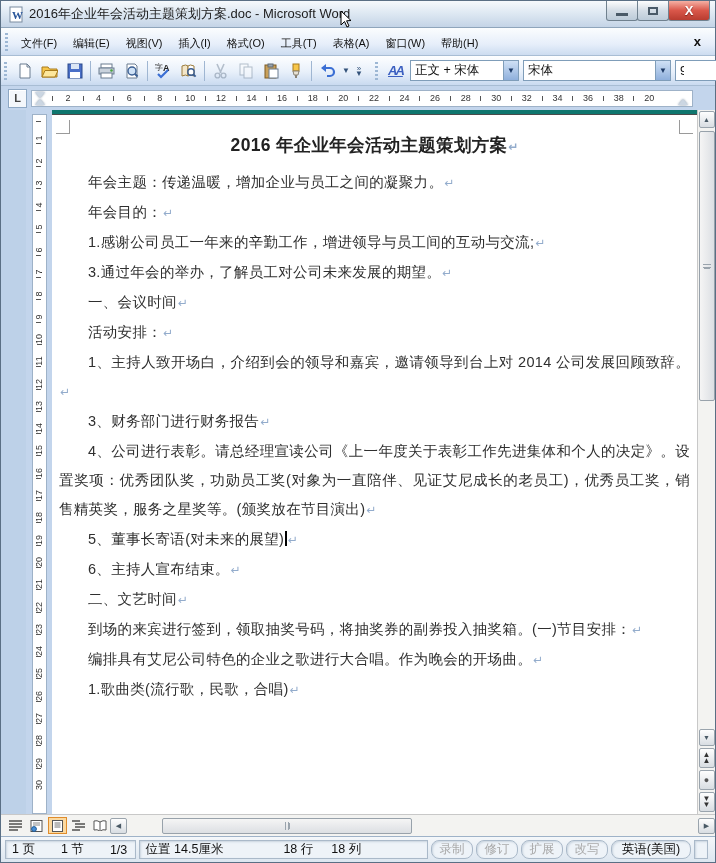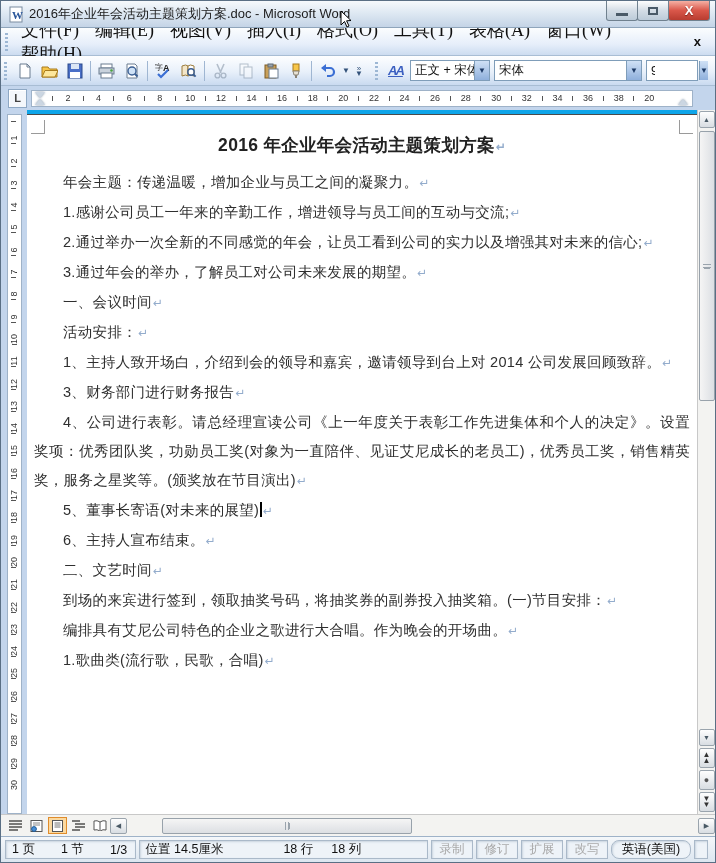--- a/index.html
+++ b/index.html
@@ -23,21 +23,21 @@
     color:#fff; font-weight:bold; font-size:13px; text-shadow:0 1px 1px #7d241b; }
   .min-glyph { width:12px; height:3px; background:#4a5a68; margin-top:8px; }
   .max-glyph { width:10px; height:8px; border:2px solid #4a5a68; }
   .cursor-arrow { position:absolute; left:338px; top:9px; z-index:50; }
 
   
   .menubar { height:28px; flex:0 0 28px; background:linear-gradient(#fbfdfe,#e6eefa 60%,#ccdcf0);
     border-bottom:1px solid #a8bdd4; display:flex; align-items:center; padding:0 6px 0 3px; }
   .grip { width:3px; height:18px; margin:0 5px 0 1px;
     background:repeating-linear-gradient(#9db7d4 0 2px,transparent 2px 4px); }
-  .menu-item { font-size:18px; color:#111; padding:4px 8px; white-space:nowrap;font-family:Liberation Serif, serif; }
+  .menu-item { font-size:11px; color:#111; padding:4px 8px; white-space:nowrap; }
   .menu-close { margin-left:auto; font-size:13px; color:#111; padding:2px 8px; font-weight:bold; }
 
   
   .toolrow { height:30px; flex:0 0 30px; background:linear-gradient(#fdfeff,#e8f0fa 55%,#c9daf0);
     border-bottom:1px solid #a8bdd4; display:flex; align-items:center; }
   .tb { display:flex; align-items:center; height:100%; padding:0 2px; }
   .tbtn { width:23px; height:23px; display:flex; align-items:center; justify-content:center; margin:0 1px; }
   .tbtn svg { display:block; }
   .tsep { width:1px; height:20px; background:#9fb6d2; margin:0 3px; }
   .drop-arrow { font-size:8px; color:#33527a; margin-left:2px; }
@@ -65,21 +65,21 @@
   .h-tick { display:inline-block; width:1px; height:5px; background:#555; vertical-align:middle; }
   .ind-first { position:absolute; left:3px; top:1px; width:0; height:0;
     border-left:5px solid transparent; border-right:5px solid transparent; border-top:6px solid #cbd6e2; }
   .ind-hang { position:absolute; left:3px; bottom:1px; width:0; height:0;
     border-left:5px solid transparent; border-right:5px solid transparent; border-bottom:6px solid #cbd6e2; }
   .ind-right { position:absolute; right:4px; bottom:1px; width:0; height:0;
     border-left:5px solid transparent; border-right:5px solid transparent; border-bottom:6px solid #cbd6e2; }
   .ind-first,.ind-hang,.ind-right { filter:drop-shadow(0 0 1px #7d8fa3); }
 
   
-  .main { flex:1 1 auto; display:flex; overflow:hidden; background:#0ea5e9; }
+  .main { flex:1 1 auto; display:flex; overflow:hidden; background:#0f766e;margin-left:25px; }
   .v-ruler { width:26px; flex:0 0 26px; background:#c3d5ec; display:flex; justify-content:center; }
   .v-band { width:15px; background:#fff; border:1px solid #9eb2c8; margin-top:4px;
     display:flex; flex-direction:column; align-items:center; padding-top:6px; overflow:hidden; }
   .v-cell { height:22.3px; flex:0 0 22.3px; display:flex; flex-direction:column;
     align-items:center; justify-content:space-between; }
   .v-num { font-size:9px; color:#333; transform:rotate(-90deg); }
   .v-tick { width:5px; height:1px; background:#555; }
 
   
   .pagewrap { flex:1 1 auto; display:flex; flex-direction:column; overflow:hidden; }
@@ -129,21 +129,21 @@
     justify-content:center; font-size:7px; color:#4a5a66; }
 
   
   .statusbar { height:26px; flex:0 0 26px; background:linear-gradient(#f4f7fa,#dce6f0);
     border-top:1px solid #9eb2c8; display:flex; align-items:center; padding:0 4px; font-size:12.5px; color:#111; }
   .seg { height:19px; border:1px solid #aab9c9; box-shadow:inset 1px 1px 2px #c9d4df;
     display:flex; align-items:center; justify-content:center; margin-right:3px;
     background:#eef3f8; white-space:nowrap; padding:0 6px; }
   .seg-wide { justify-content:flex-start; gap:26px; }
   .seg .dim { color:#a9a9a9; }
-  .mode { width:42px; color:#a9a9a9; }
+  .mode { width:42px; color:#a9a9a9;border-radius:8px; }
 </style>
 </head>
 <body>
 
 <div class="win">
 
   <div class="titlebar">
     <span class="app-icon">
       <svg width="17" height="17">
           <rect x="3" y="1" width="12" height="15" fill="#fff" stroke="#7a8ca0"></rect>
@@ -268,21 +268,21 @@
       <span class="chevron">
           <span>»</span>
           <span>▼</span>
         </span>
     </div>
     <div class="tb" style="margin-left:4px;">
       <span class="grip"></span>
       <span class="tbtn">
           <span class="styles-icon">AA</span>
         </span>
-      <span class="combo" style="width:80px;">
+      <span class="combo" style="width:109px;">
         <span class="val">正文 + 宋体</span>
         <span class="arrow">▼</span>
       </span>
       <span class="combo" style="width:148px;">
         <span class="val">宋体</span>
         <span class="arrow">▼</span>
       </span>
       <span class="combo" style="width:52px;gap:44px;">
         <span class="val">9.5</span>
         <span class="arrow">▼</span>
@@ -467,22 +467,22 @@
           </span>
         </div>
     </div>
     <div class="pagewrap">
       <div class="page">
         <span class="cropmark crop-tl"></span>
         <span class="cropmark crop-tr"></span>
         <div class="doc-content" id="doc-content">
             <div class="para title"><span>2016 年企业年会活动主题策划方案</span><span class="pilcrow">↵</span></div>
             <div class="para"><span>年会主题：传递温暖，增加企业与员工之间的凝聚力。</span><span class="pilcrow">↵</span></div>
+            <div class="para"><span>年会目的：</span><span class="pilcrow">↵</span></div>
             <div class="para"><span>1.感谢公司员工一年来的辛勤工作，增进领导与员工间的互动与交流;</span><span class="pilcrow">↵</span></div>
-            <div class="para"><span>2.通过举办一次全新的不同感觉的年会，让员工看到公司的实力以及增强其对未来的信心;</span><span class="pilcrow">↵</span></div>
             <div class="para"><span>3.通过年会的举办，了解员工对公司未来发展的期望。</span><span class="pilcrow">↵</span></div>
             <div class="para"><span>一、会议时间</span><span class="pilcrow">↵</span></div>
             <div class="para"><span>活动安排：</span><span class="pilcrow">↵</span></div>
             <div class="para"><span>1、主持人致开场白，介绍到会的领导和嘉宾，邀请领导到台上对 2014 公司发展回顾致辞。</span><span class="pilcrow">↵</span></div>
             <div class="para"><span>3、财务部门进行财务报告</span><span class="pilcrow">↵</span></div>
             <div class="para"><span>4、公司进行表彰。请总经理宣读公司《上一年度关于表彰工作先进集体和个人的决定》。设置奖项：优秀团队奖，功勋员工奖(对象为一直陪伴、见证艾尼成长的老员工)，优秀员工奖，销售精英奖，服务之星奖等。(颁奖放在节目演出)</span><span class="pilcrow">↵</span></div>
             <div class="para"><span>5、董事长寄语(对未来的展望)</span><span class="caret"></span><span class="pilcrow">↵</span></div>
             <div class="para"><span>6、主持人宣布结束。</span><span class="pilcrow">↵</span></div>
             <div class="para"><span>二、文艺时间</span><span class="pilcrow">↵</span></div>
             <div class="para"><span>到场的来宾进行签到，领取抽奖号码，将抽奖券的副券投入抽奖箱。(一)节目安排：</span><span class="pilcrow">↵</span></div>

